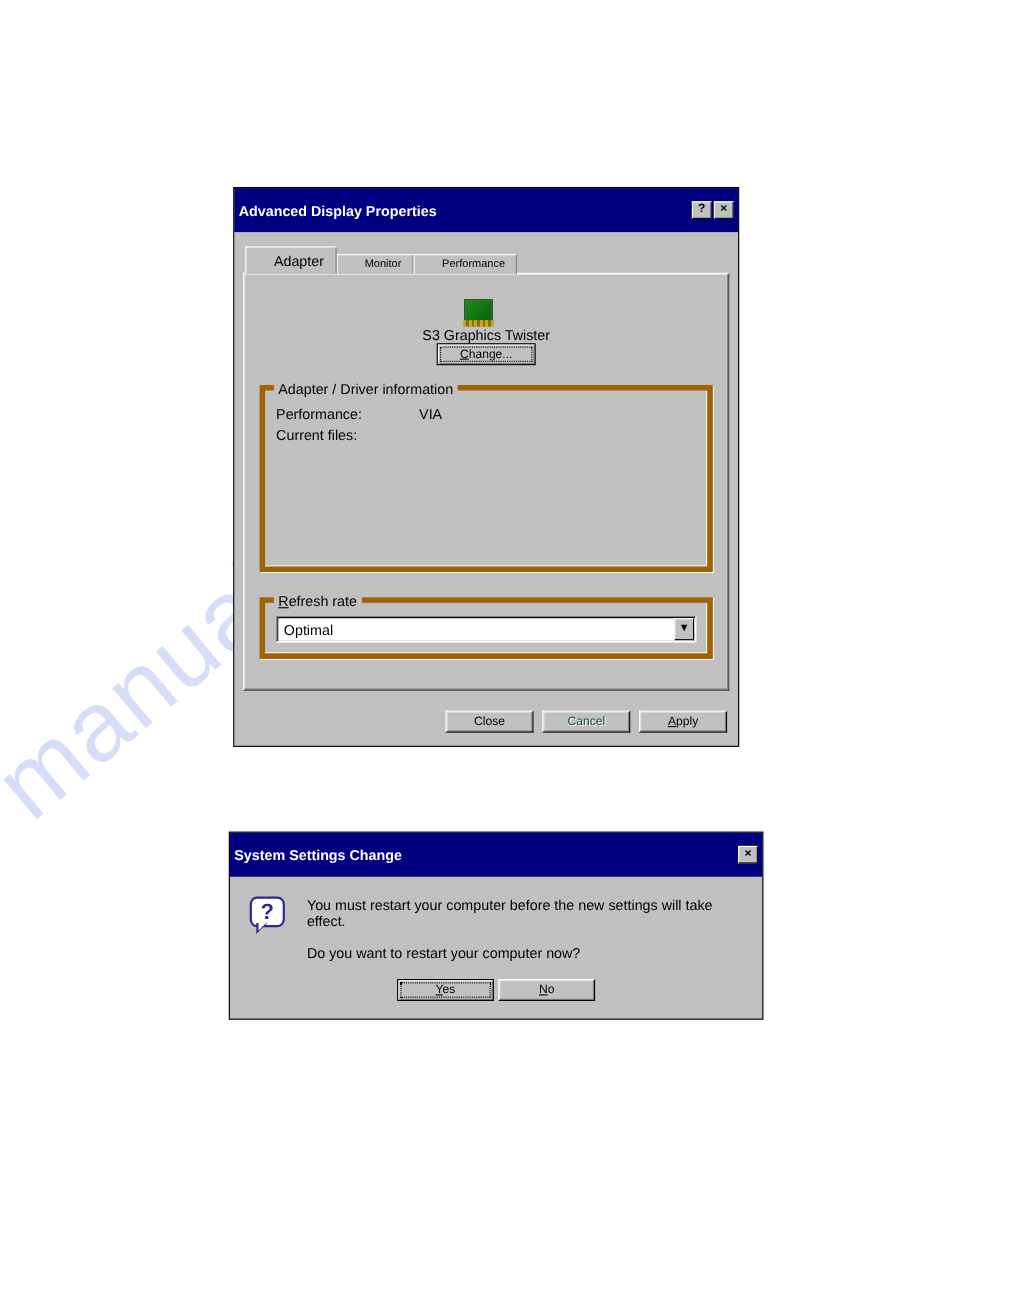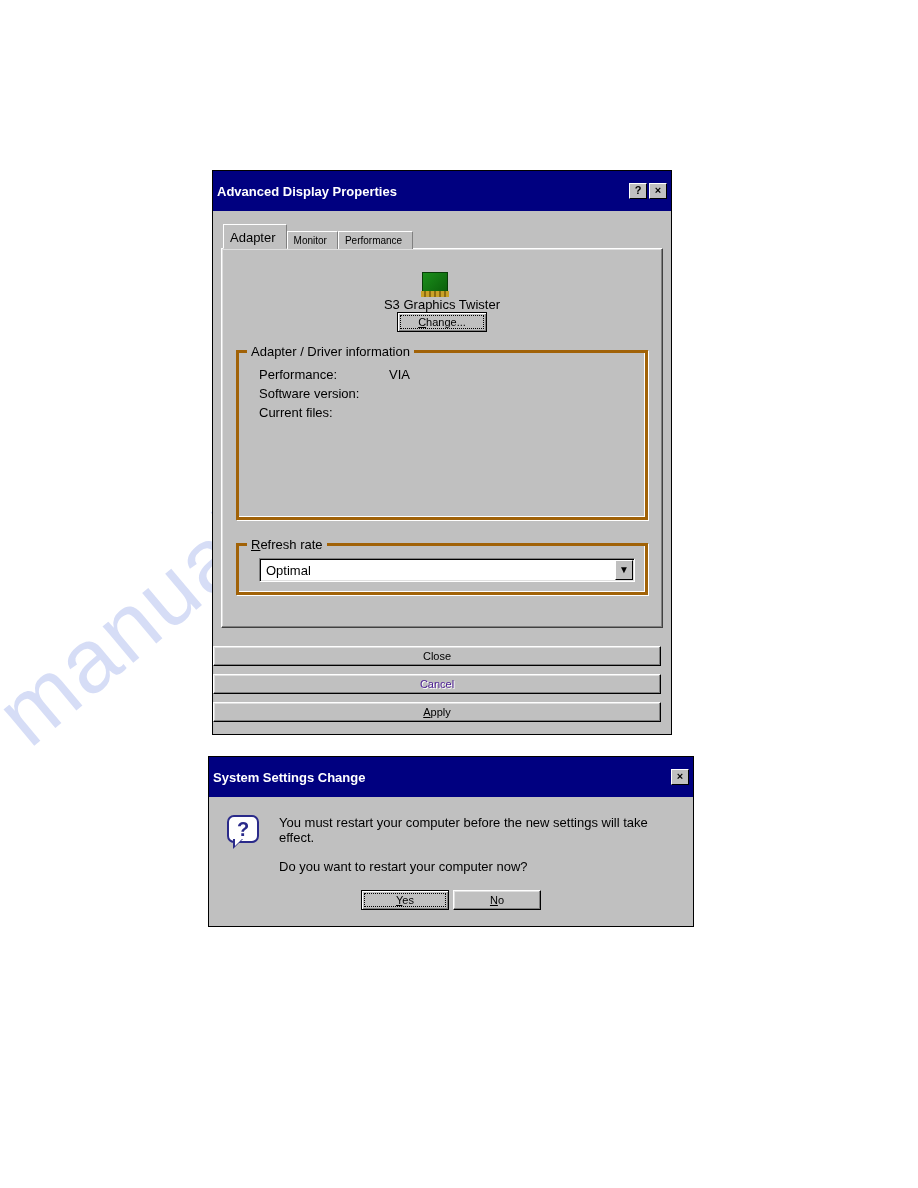--- a/index.html
+++ b/index.html
@@ -60,21 +60,21 @@
   }
   .tabs {
     margin-top: 4px;
     display: flex;
     align-items: flex-end;
     padding-left: 2px;
     position: relative;
     z-index: 2;
   }
   .tab {
-    padding: 3px 10px 3px 6px;
+    padding: 3px 10px 3px 25px;
     background: #c0c0c0;
     border-top: 1px solid #fff;
     border-left: 1px solid #fff;
     border-right: 1px solid #808080;
     position: relative;
     margin-right: 0px;
     bottom: -1px;
   }
   .tab.active {
     border-bottom: 1px solid #c0c0c0;
@@ -129,25 +129,25 @@
     min-width: 80px;
     text-align: center;
     font-size: 11px;
   }
   .btn.default {
     border: 1px solid #000;
     box-shadow: inset 1px 1px 0 #fff, inset -1px -1px 0 #808080;
     outline: 1px dotted #000;
     outline-offset: -4px;
   }
-  .btn.disabled { color: #4c1d95; text-shadow: 1px 1px 0 #fff; }
+  .btn.disabled { color: #14532d; text-shadow: 1px 1px 0 #fff; }
   .groupbox {
-    border: 3px solid #a16207;
+    border: 5px solid #a16207;
     box-shadow: inset -1px -1px 0 #fff, 1px 1px 0 #fff;
-    padding: 12px 10px 10px 20px;
+    padding: 12px 10px 10px 10px;
     position: relative;
     margin-top: 4px;
   }
   .groupbox .legend {
     position: absolute;
     top: -9px; left: 8px;
     background: #c0c0c0;
     padding: 0 4px;
   }
   .info-row { display: flex; padding: 2px 0; }
@@ -175,21 +175,20 @@
     border-bottom: 1px solid #000;
     text-align: center;
     line-height: 18px;
     font-size: 10px;
   }
   .dialog-actions {
     display: flex;
     justify-content: flex-end;
     gap: 8px;
     padding: 10px 10px 12px 0;
-    flex-direction: column;
   }
   .msg-body {
     display: flex;
     padding: 18px 18px 10px 18px;
     gap: 16px;
   }
   .q-icon {
     width: 36px; height: 36px;
     flex-shrink: 0;
     position: relative;
@@ -257,24 +256,20 @@
         <div class="btn default" style="min-width:90px"><span class="underline">C</span><span>hange...</span></div>
       </div>
 
       <div class="groupbox" style="min-height:170px">
         <div class="legend">Adapter / Driver information</div>
         <div class="info-row">
           <span class="info-label">Performance:</span>
           <span>VIA</span>
         </div>
         <div class="info-row">
-          <span class="info-label">Software version:</span>
-          <span></span>
-        </div>
-        <div class="info-row">
           <span class="info-label">Current files:</span>
           <span></span>
         </div>
       </div>
 
       <div class="groupbox" style="margin-top:23px;">
         <div class="legend"><span class="underline">R</span>efresh rate</div>
         <div class="combo">
           <span class="val">Optimal</span>
           <div class="drop">▼</div>

